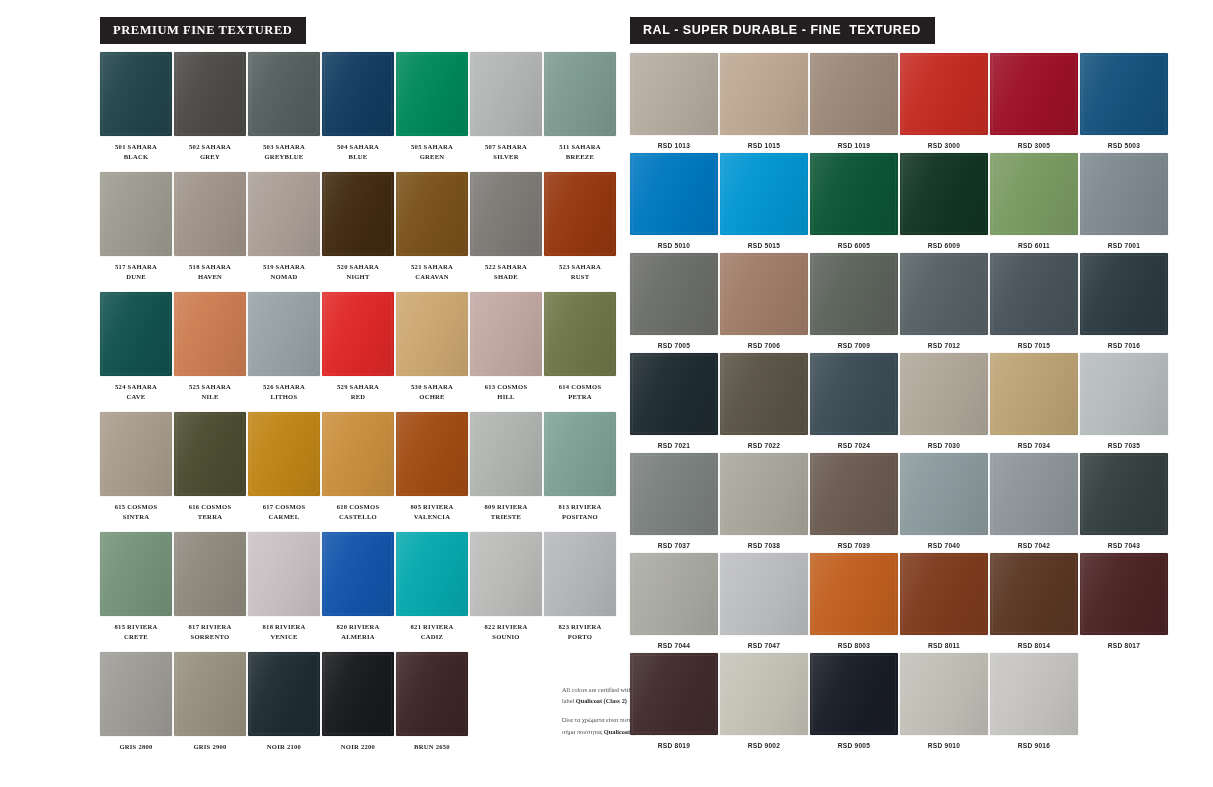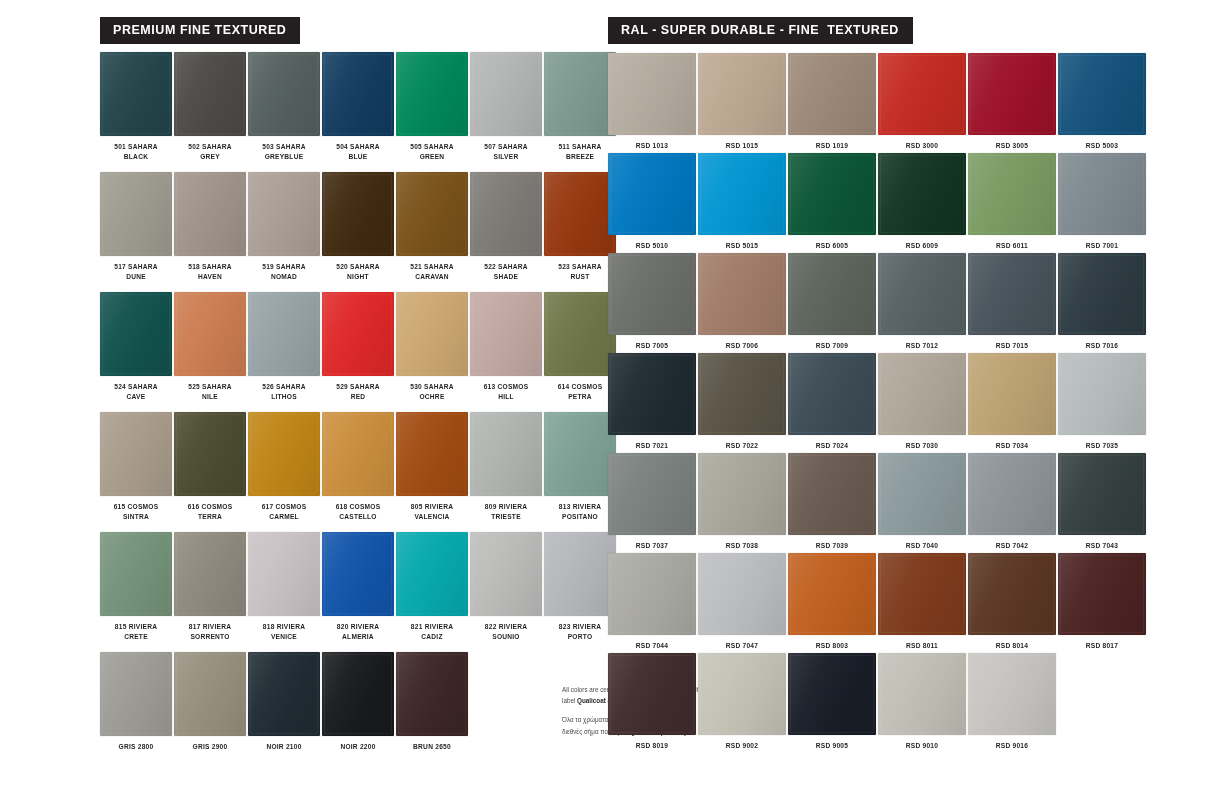--- a/index.html
+++ b/index.html
@@ -7,22 +7,22 @@
     width:1213px;height:787px;
     background:#ffffff;
     font-family:"Liberation Sans", sans-serif;
     overflow:hidden;
     position:relative;
   }
   .page{position:relative;width:1213px;height:787px;}
 
   
   .panel{position:absolute;top:0;}
-  #panel-premium{left:100px;width:510px;}
-  #panel-ral{left:608px;width:510px;}
+  #panel-premium{left:100px;width:510px;font-family:Liberation Serif, serif;}
+  #panel-ral{left:630px;width:510px;}
 
   
   .hdr{
     display:inline-block;
     background:#231f20;
     color:#ffffff;
     font-size:12.5px;
     font-weight:bold;
     letter-spacing:.55px;
     padding:7px 14px 7px 13px;

